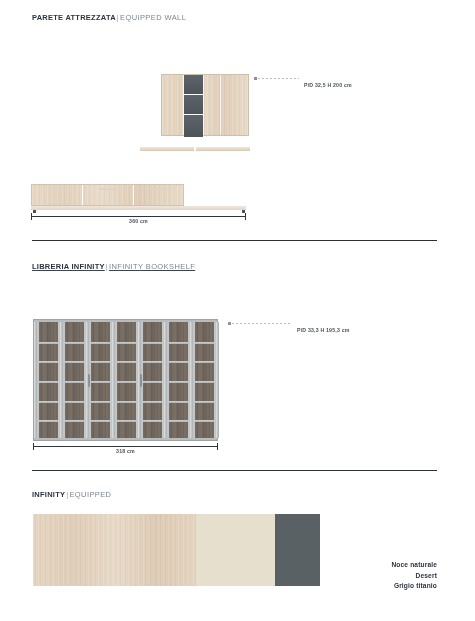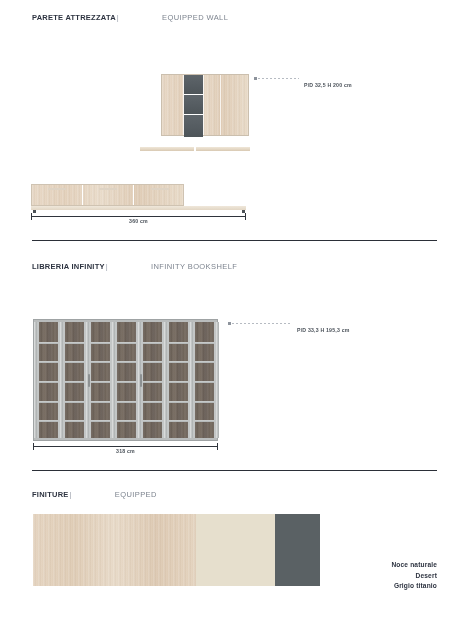--- a/index.html
+++ b/index.html
@@ -25,21 +25,20 @@
   }
   .sec-head .pipe {
     color:#9aa0ab;
     font-weight:400;
     margin:0 1px;
   }
   .sec-head .en {
     font-weight:400;
     color:#7d848f;
     letter-spacing:.4px;
-    margin-left:42px;
   }
 
   
   .rule {
     position:absolute;
     left:32px; width:405px;
     height:1px;
     background:#2b2f38;
   }
 
@@ -274,21 +273,21 @@
 
 <div class="dimbar" style="left:31px; top:216px; width:215px;">
   <div class="bar" style="width:215px;"></div>
   <div class="tick" style="left:0px;"></div>
   <div class="tick" style="left:214px;"></div>
   <div class="dimlabel">360 cm</div>
 </div>
 
 <div class="rule" style="top:240px;"></div>
 
-<div class="sec-head" style="left:32px; top:262px;">
+<div class="sec-head" style="left:32px; top:262px;text-decoration:underline;">
   <span class="it">LIBRERIA INFINITY</span><span class="pipe">|</span><span class="en">INFINITY BOOKSHELF</span>
 </div>
 
 <div id="bookshelf">
     <div class="bs-post" style="left: 0px;"></div>
     <div class="bs-bay" style="left: 3px; width: 23px;">
       <div class="bs-glass wood-dark">
         <div class="bs-shelf" style="top: 20px;"></div>
         <div class="bs-shelf" style="top: 39px;"></div>
         <div class="bs-shelf" style="top: 59px;"></div>
@@ -370,21 +369,21 @@
 <div class="dimbar" style="left:33px; top:446px; width:185px;">
   <div class="bar" style="width:185px;"></div>
   <div class="tick" style="left:0px;"></div>
   <div class="tick" style="left:184px;"></div>
   <div class="dimlabel">318 cm</div>
 </div>
 
 <div class="rule" style="top:470px;"></div>
 
 <div class="sec-head" style="left:32px; top:490px;">
-  <span class="it">FINITURE</span><span class="pipe">|</span><span class="en">EQUIPPED</span>
+  <span class="it">INFINITY</span><span class="pipe">|</span><span class="en">EQUIPPED</span>
 </div>
 
 <div id="finishes-strip">
   <div class="swatch sw-wood"></div>
   <div class="swatch sw-desert"></div>
   <div class="swatch sw-grey"></div>
 </div>
 
 <div id="finish-labels">
   <div>Noce naturale</div>

